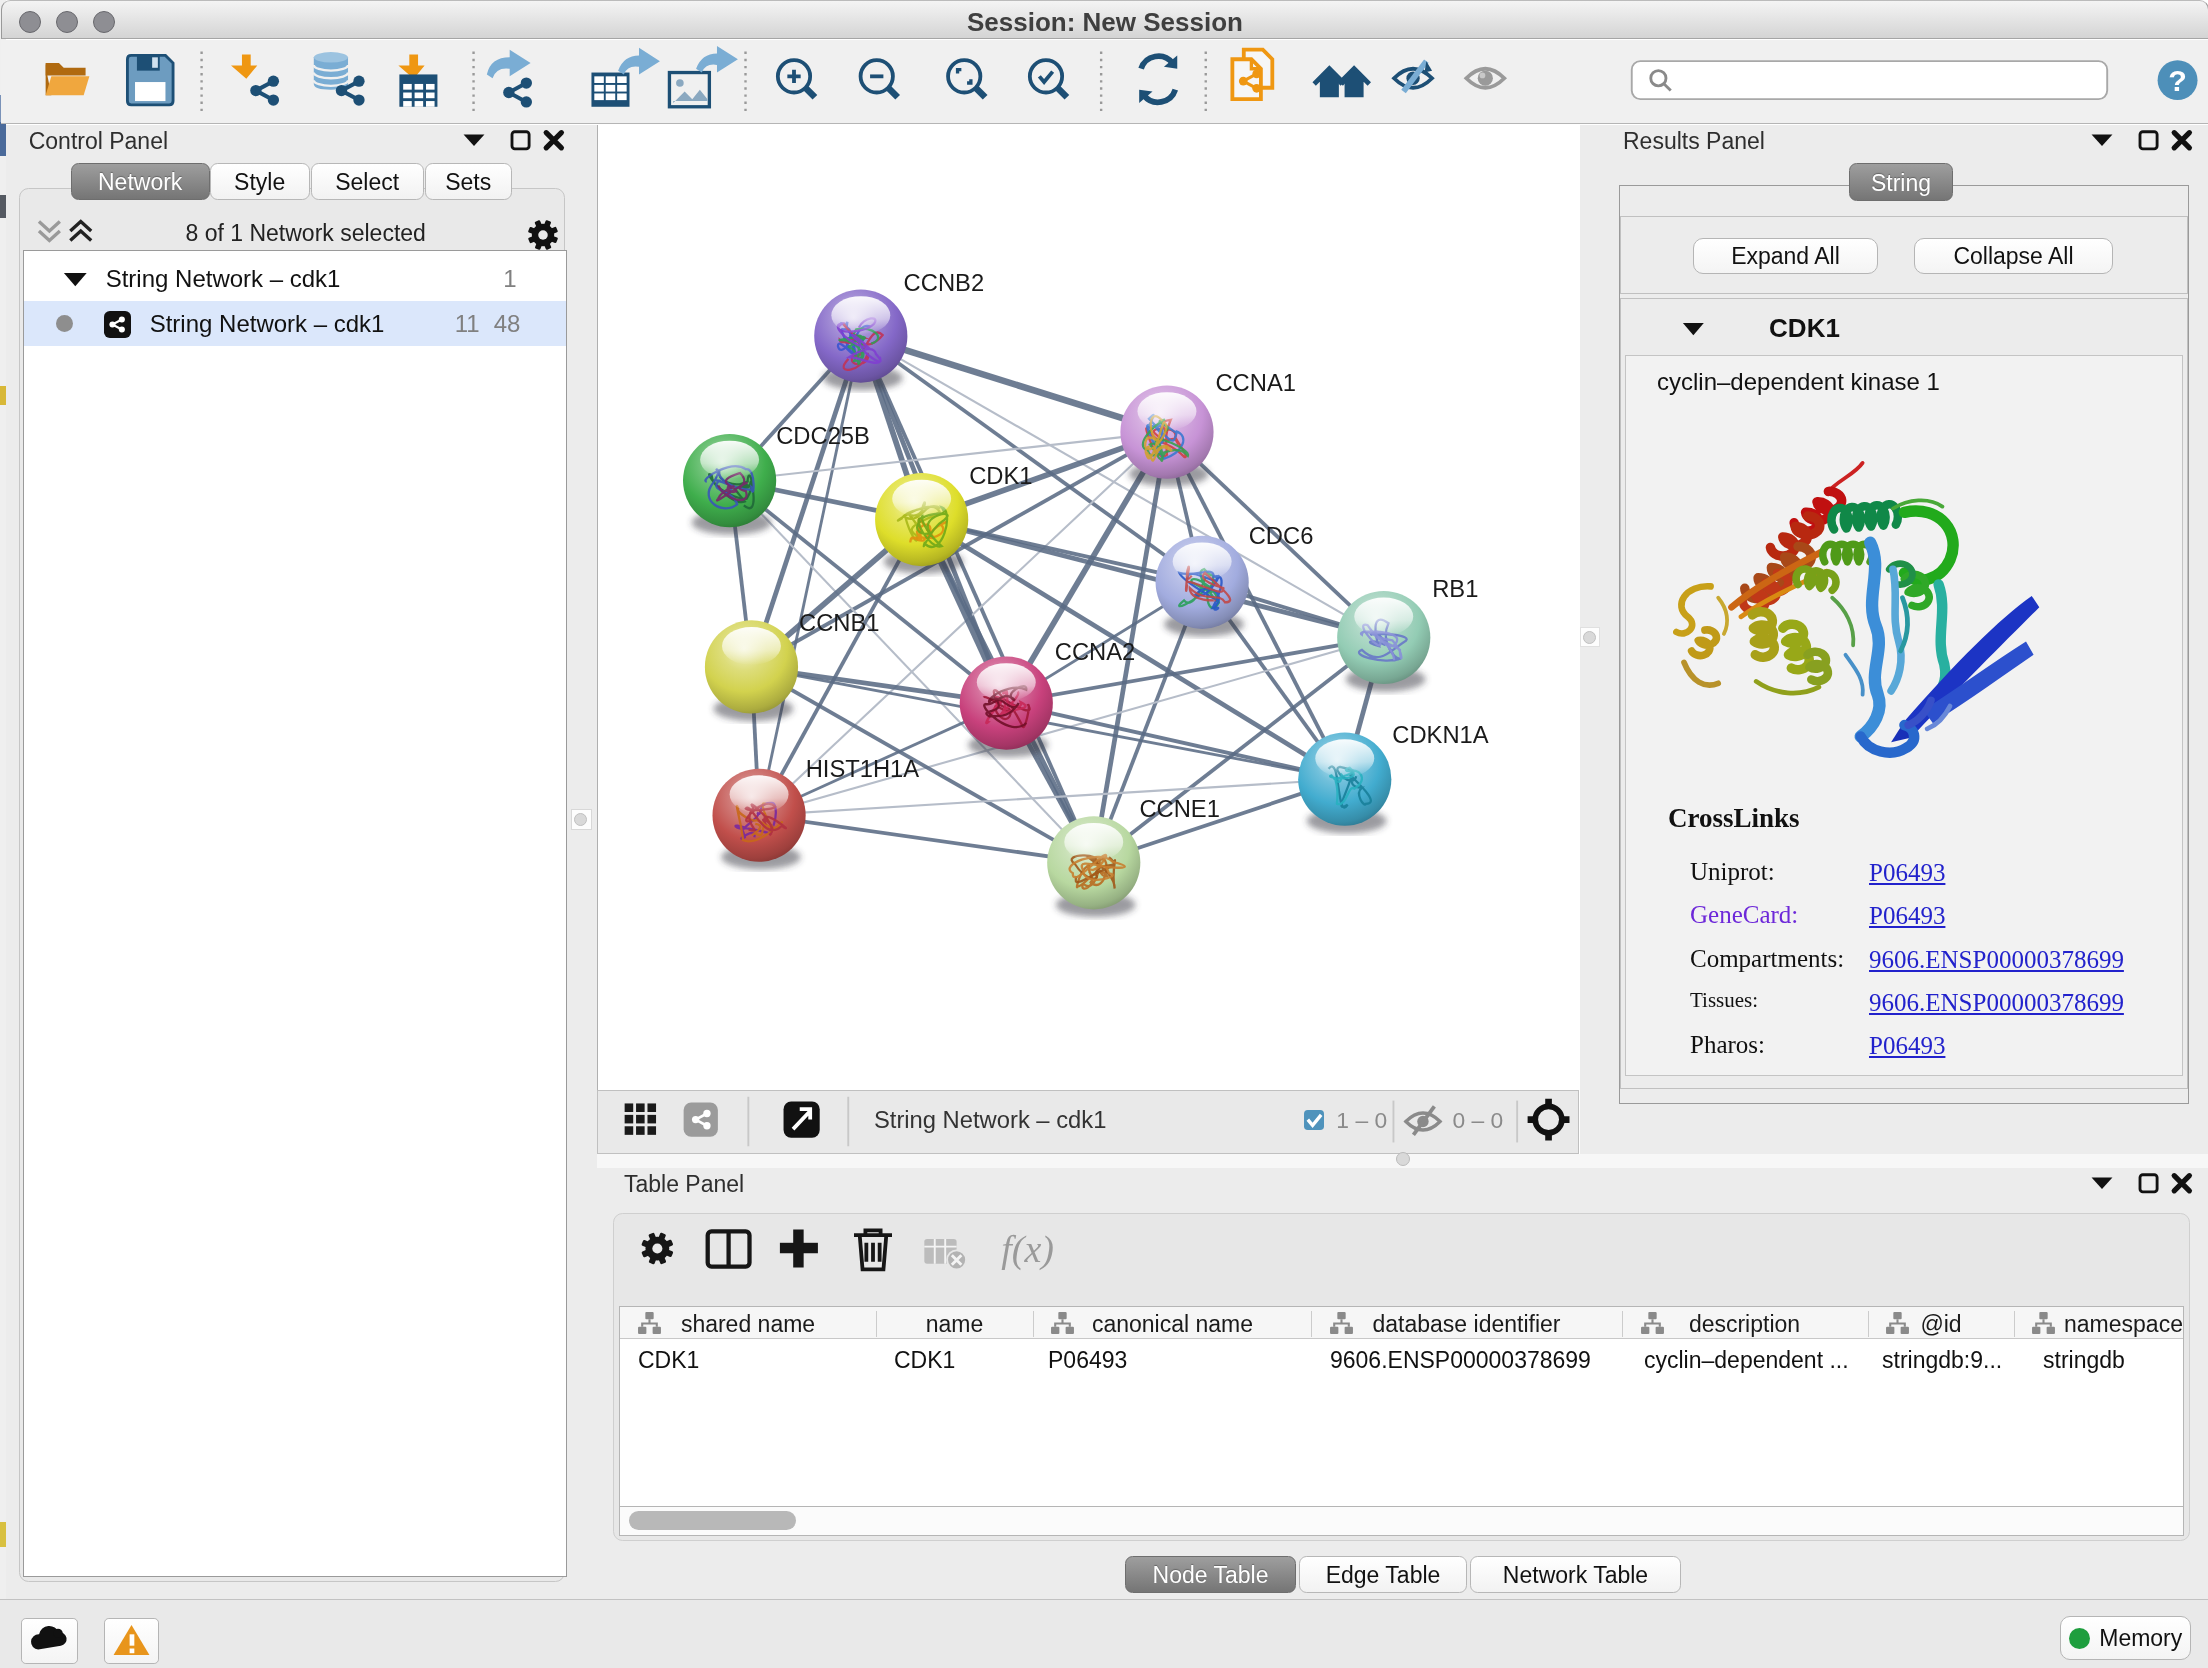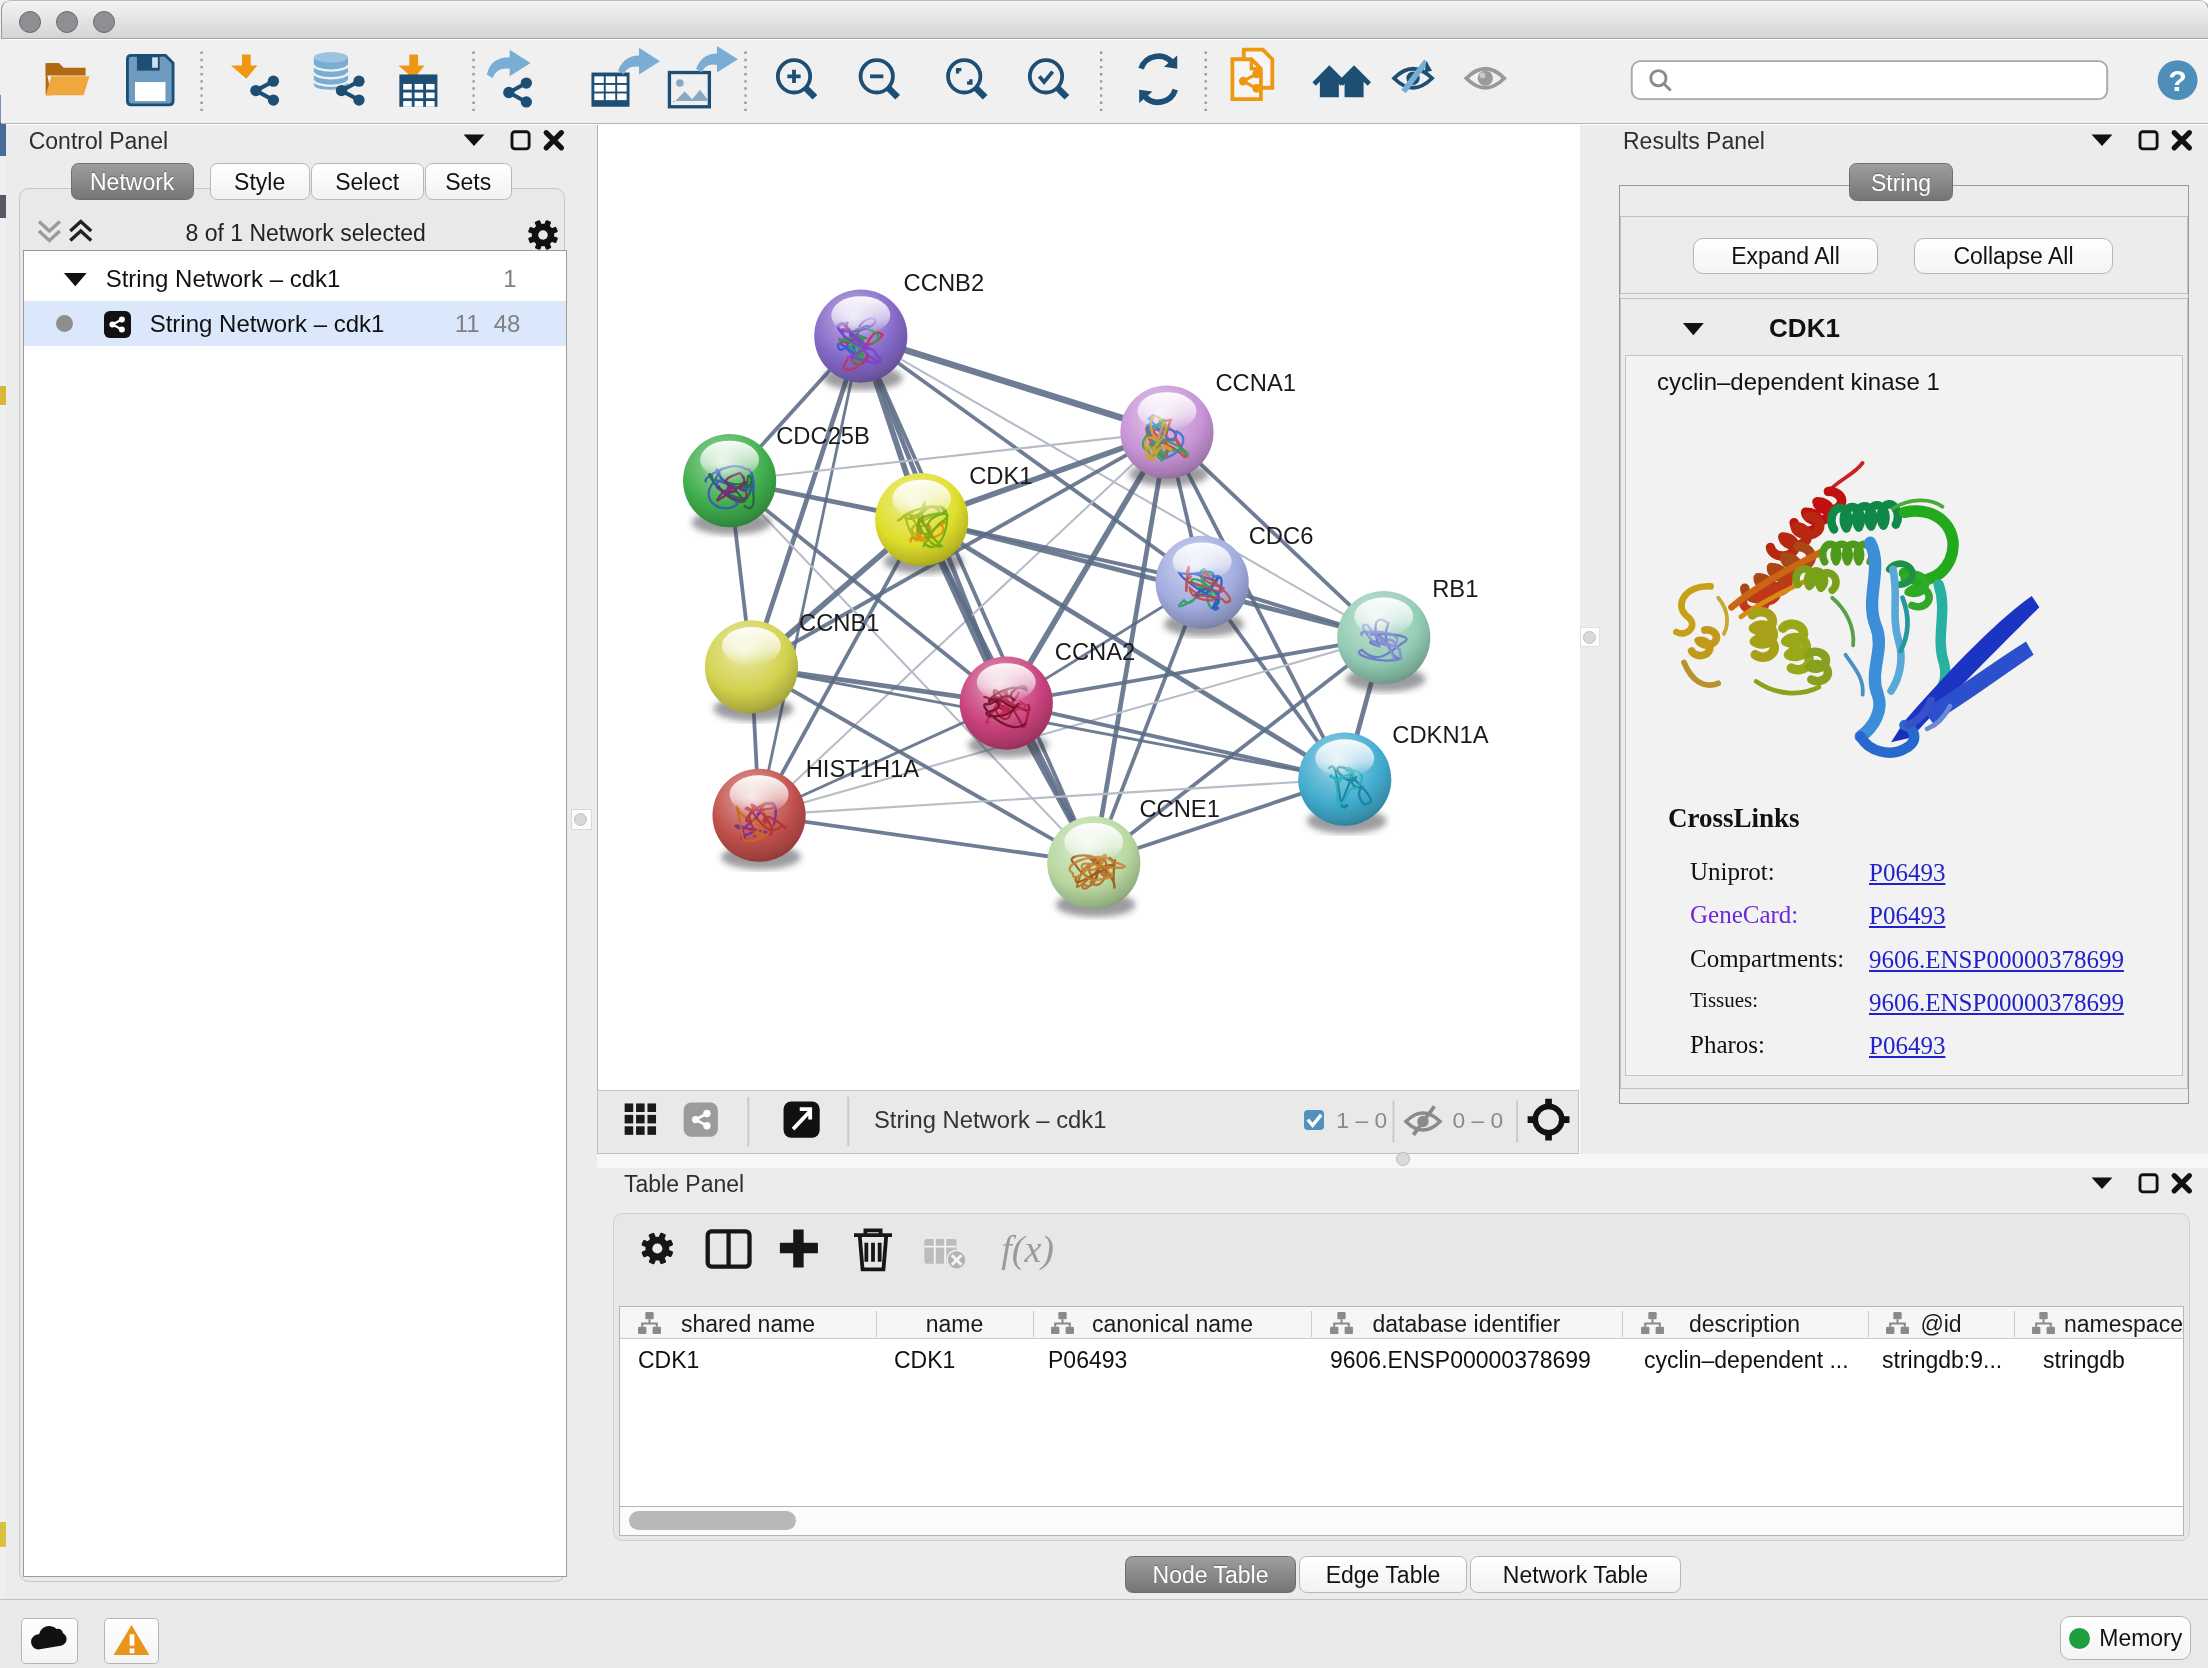--- a/index.html
+++ b/index.html
@@ -24,20 +24,21 @@
 <div class="abs" style="left:0;top:0;width:5.7px;height:1668px;background:#efefef"></div>
 <div class="abs" style="left:0;top:95px;width:5.7px;height:27px;background:#7a92b8"></div>
 <div class="abs" style="left:0;top:122px;width:5.7px;height:34px;background:#4a6a9a"></div>
 <div class="abs" style="left:0;top:195px;width:5.7px;height:23px;background:#555a62"></div>
 <div class="abs" style="left:0;top:386px;width:5.7px;height:19px;background:#d8b838"></div>
 <div class="abs" style="left:0;top:1522px;width:5.7px;height:25px;background:#d8c040"></div>
 <div id="titlebar" class="abs">
     <div class="tl" style="left:17px"></div>
     <div class="tl" style="left:54px"></div>
     <div class="tl" style="left:91px"></div>
+    <div id="title">Session: New Session</div>
   </div>
 <div id="toolbar" class="abs"></div>
 <svg width="2208" height="86" viewBox="0 42 2322 90" style="position:absolute;left:0;top:40px">
     <line x1="212" y1="54" x2="212" y2="118" stroke="#999" stroke-width="2.5" stroke-dasharray="2.5,5"></line>
     <line x1="498" y1="54" x2="498" y2="118" stroke="#999" stroke-width="2.5" stroke-dasharray="2.5,5"></line>
     <line x1="784" y1="54" x2="784" y2="118" stroke="#999" stroke-width="2.5" stroke-dasharray="2.5,5"></line>
     <line x1="1158" y1="54" x2="1158" y2="118" stroke="#999" stroke-width="2.5" stroke-dasharray="2.5,5"></line>
     <line x1="1268" y1="54" x2="1268" y2="118" stroke="#999" stroke-width="2.5" stroke-dasharray="2.5,5"></line>
     <g transform="translate(46,60)">
       <path d="M2,6 h14 l5,5 h23 v8 h-42 z" fill="#b06a10"></path>
@@ -186,21 +187,21 @@
     <div class="ptitle abs" style="left:23px;top:2.9px">Control Panel</div>
     <svg class="abs" width="114" height="28.5" style="left:449px;top:1px" viewBox="0 0 120 30">
       <g>
         <path d="M9.0,9.0 l11.0,12.0 l11.0,-12.0 z" fill="#111"></path>
         <rect x="60.0" y="6.0" width="18.0" height="18.0" rx="3" fill="none" stroke="#111" stroke-width="3.0"></rect>
         <g stroke="#111" stroke-width="5.5" stroke-linecap="round">
           <path d="M96.0,7.0 l16.0,16.0 M96.0,23.0 l16.0,-16.0"></path>
         </g>
       </g>
     </svg>
-    <div class="tab tabsel" style="left:65px;top:38px;width:123px;height:37px;line-height:37px;border-radius:7.6px 7.6px 7.6px 7.6px">Network</div>
+    <div class="tab tabsel" style="left:65px;top:38px;width:139px;height:37px;line-height:37px;border-radius:7.6px 7.6px 7.6px 7.6px">Network</div>
     <div class="tab" style="left:204px;top:38px;width:100px;height:37px;line-height:37px">Style</div>
     <div class="tab" style="left:305px;top:38px;width:113px;height:37px;line-height:37px">Select</div>
     <div class="tab" style="left:419px;top:38px;width:87px;height:37px;line-height:37px">Sets</div>
     <div class="abs" style="left:13.3px;top:63px;width:546px;height:1394px;background:#e9e9e9;border:1px solid #c6c6c6;border-radius:9.5px"></div>
     <svg class="abs" width="86" height="38" style="left:27px;top:89px" viewBox="0 0 90 40">
       <g fill="none" stroke="#9a9a9a" stroke-width="3.5">
         <path d="M6,8 l11,10 l11,-10 M6,18 l11,10 l11,-10"></path>
       </g>
       <g fill="none" stroke="#222" stroke-width="3.5">
         <path d="M39,18 l11,-10 l11,10 M39,28 l11,-10 l11,10"></path>

